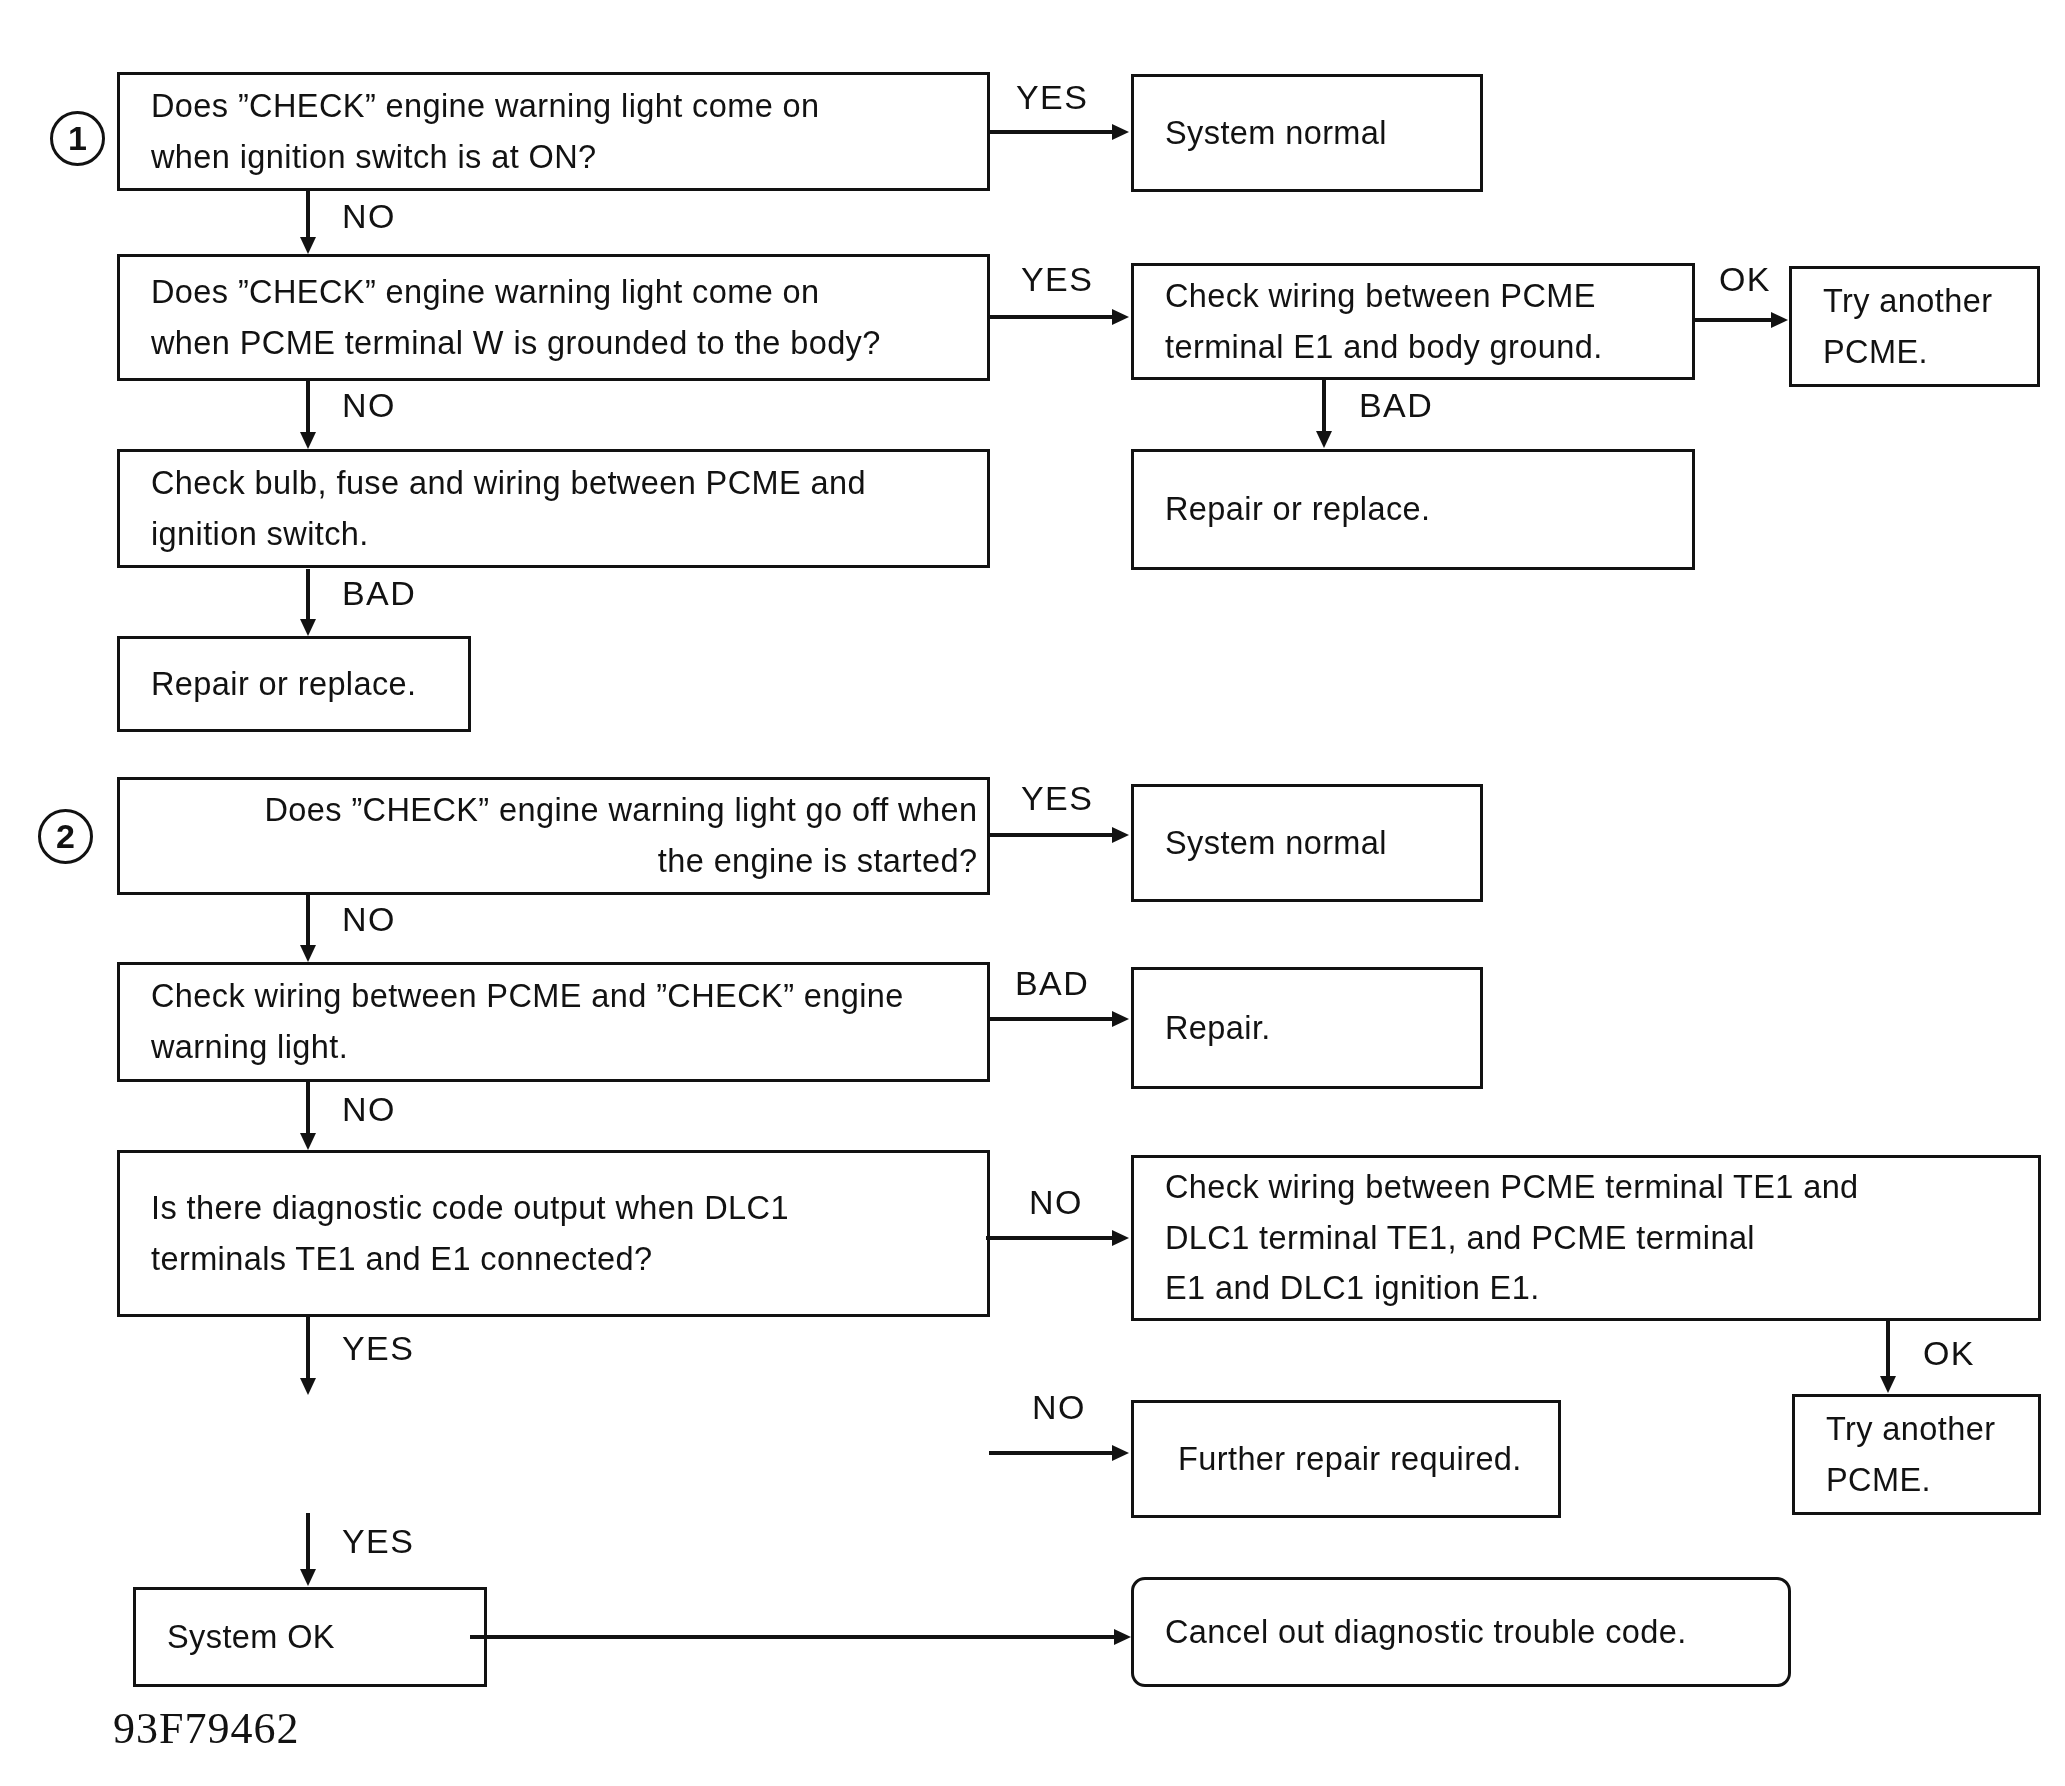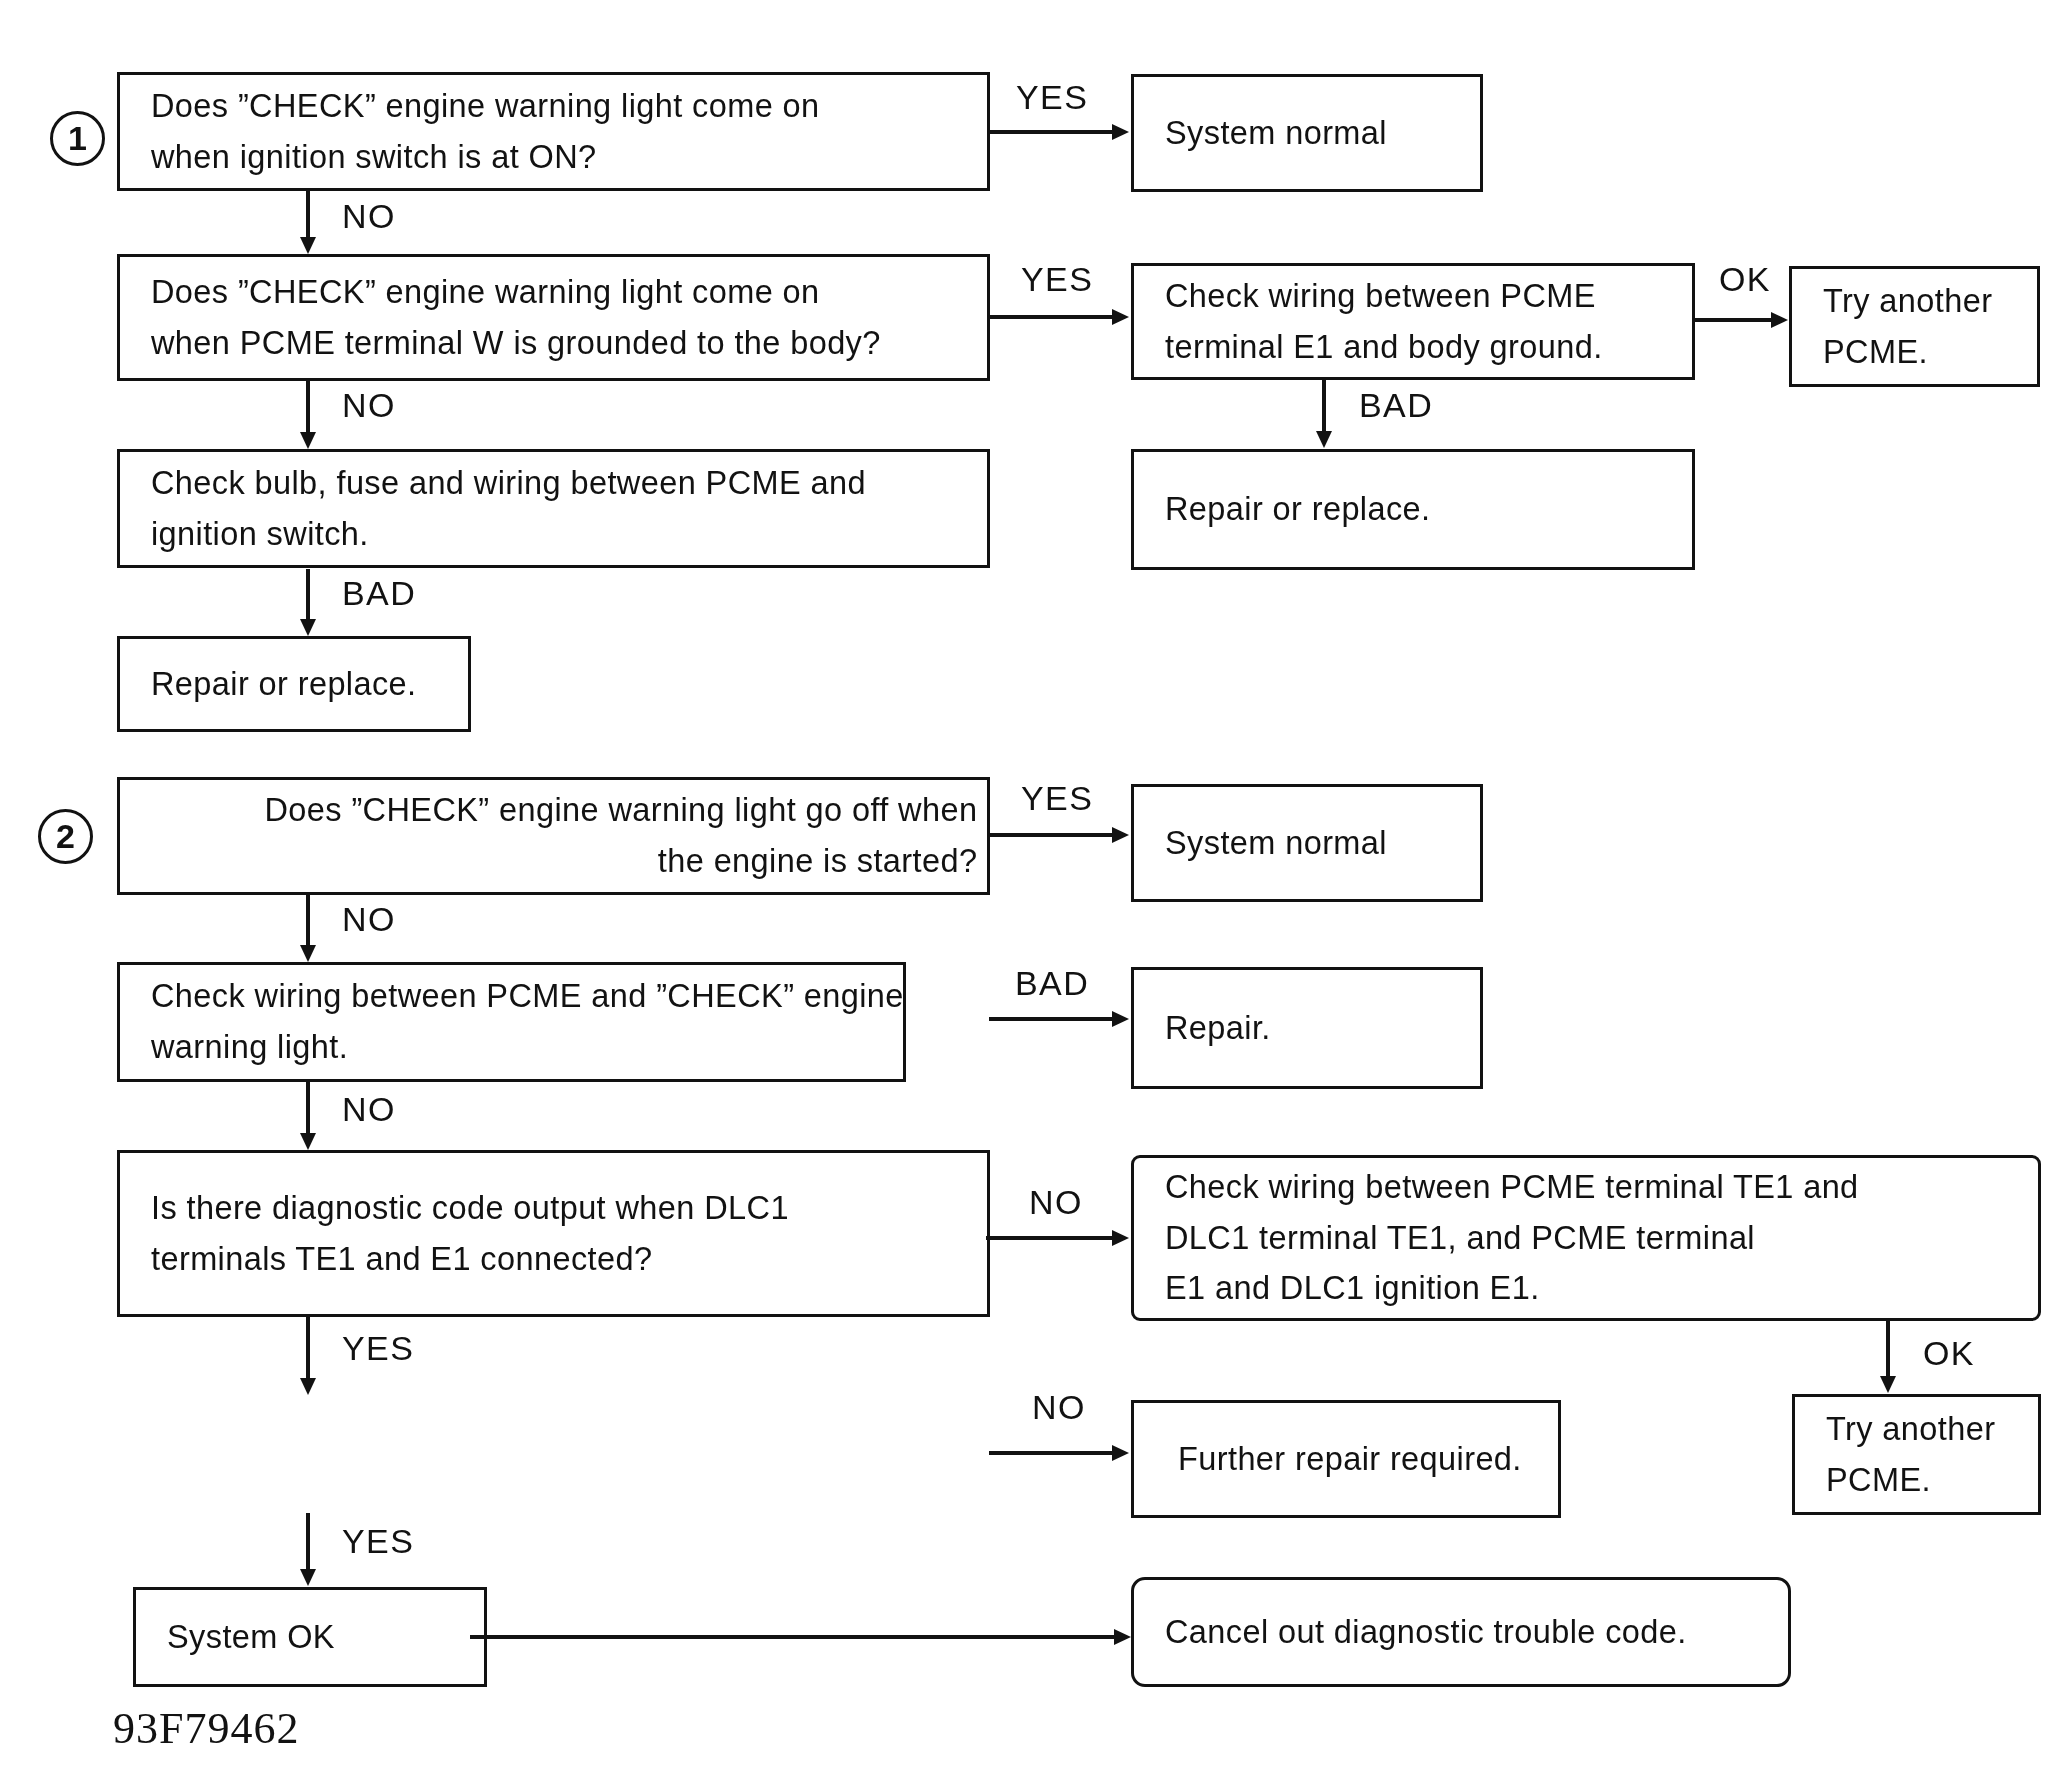--- a/index.html
+++ b/index.html
@@ -157,21 +157,21 @@
   <span class="lbl" style="left:1021px; top:779px;">YES</span>
   <div class="hline arrow" style="left:989px; top:833px; width:125px;"></div>
 
   <div class="box" style="left:1131px; top:784px; width:352px; height:118px;">
     <div>System normal</div>
   </div>
 
   <div class="vline arrow" style="left:306px; top:895px; height:52px;"></div>
   <span class="lbl" style="left:342px; top:900px;">NO</span>
 
-  <div class="box" style="left:117px; top:962px; width:789px; height:120px;">
+  <div class="box" style="left:117px; top:962px; width:873px; height:120px;">
     <div>Check wiring between PCME and ”CHECK” engine</div>
     <div>warning light.</div>
   </div>
 
   <span class="lbl" style="left:1015px; top:964px;">BAD</span>
   <div class="hline arrow" style="left:989px; top:1017px; width:125px;"></div>
 
   <div class="box" style="left:1131px; top:967px; width:352px; height:122px;">
     <div>Repair.</div>
   </div>
@@ -180,21 +180,21 @@
   <span class="lbl" style="left:342px; top:1090px;">NO</span>
 
   <div class="box" style="left:117px; top:1150px; width:873px; height:167px;">
     <div>Is there diagnostic code output when DLC1</div>
     <div>terminals TE1 and E1 connected?</div>
   </div>
 
   <span class="lbl" style="left:1029px; top:1183px;">NO</span>
   <div class="hline arrow" style="left:986px; top:1236px; width:128px;"></div>
 
-  <div class="box" style="left:1131px; top:1155px; width:910px; height:166px;border-radius:9px;">
+  <div class="box" style="left:1131px; top:1155px; width:910px; height:166px;">
     <div>Check wiring between PCME terminal TE1 and</div>
     <div>DLC1 terminal TE1, and PCME terminal</div>
     <div>E1 and DLC1 ignition E1.</div>
   </div>
 
   <div class="vline arrow" style="left:1886px; top:1321px; height:57px;"></div>
   <span class="lbl" style="left:1923px; top:1334px;">OK</span>
 
   <div class="vline arrow" style="left:306px; top:1317px; height:63px;"></div>
   <span class="lbl" style="left:342px; top:1329px;">YES</span>

